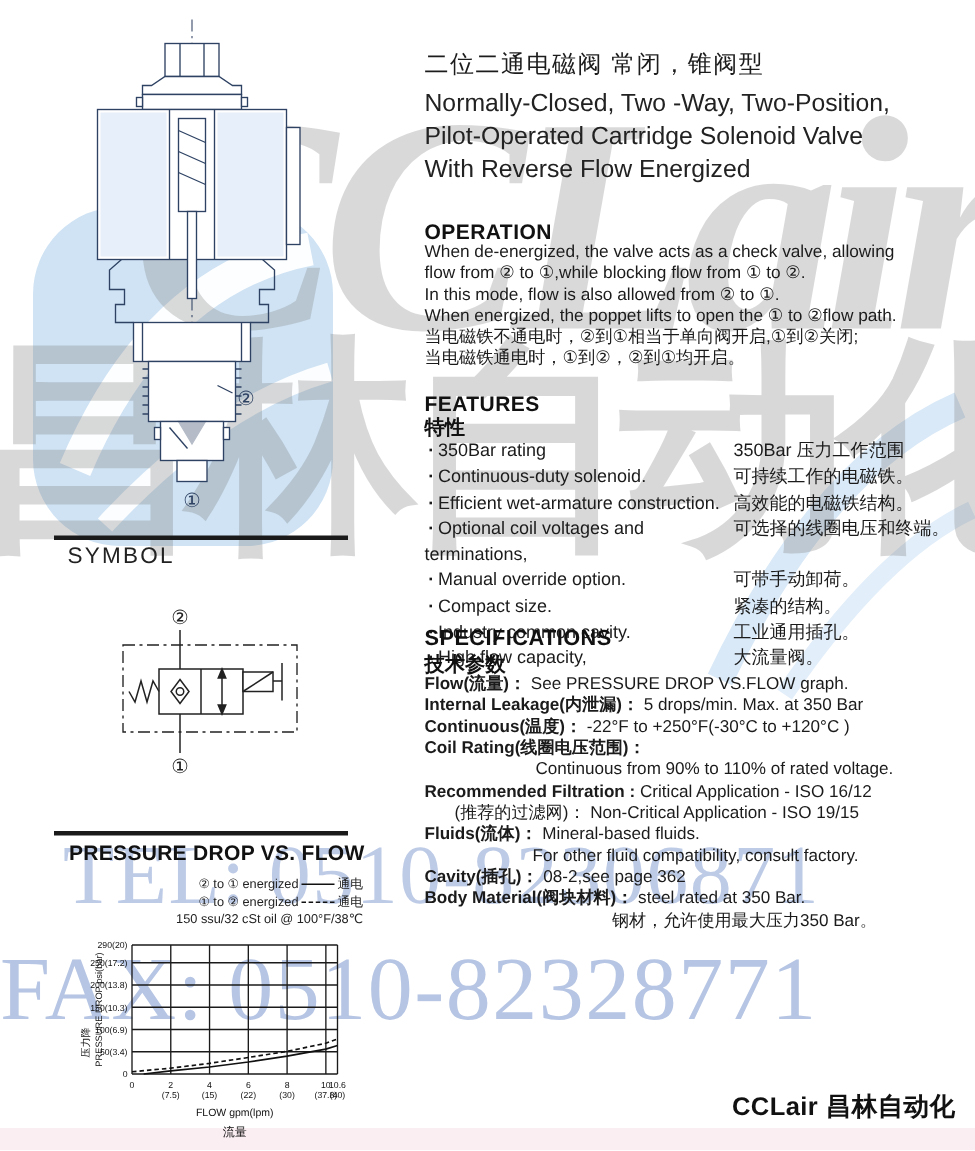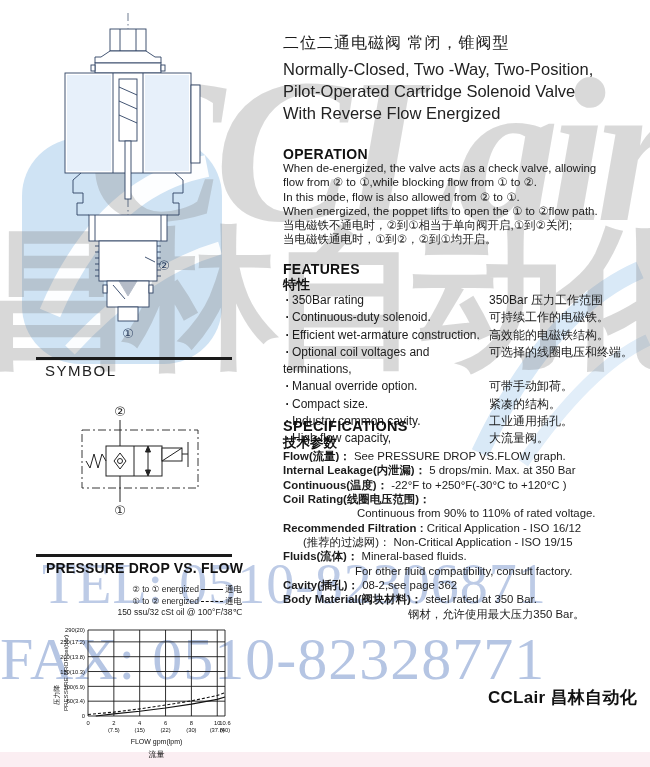--- a/index.html
+++ b/index.html
@@ -50,21 +50,21 @@
   .features .fcn{white-space:nowrap;}
   .spec-head{top:418px;font-size:14.5px;}
   .spec-head-cn{top:434px;font-size:13.5px;font-weight:bold;}
   .spec-lines{top:449px;font-size:11.4px;line-height:14.35px;color:#1b1b1b;width:367px;}
   .spec-line{white-space:nowrap;}
   .spec-line b{font-weight:bold;}
   .ind-74{padding-left:74px;}
   .ind-20{padding-left:20px;}
   .ind-72{padding-left:72px;}
   .ind-125{padding-left:125px;}
-  .footer-brand{right:13px;top:686px;font-size:17px;font-weight:600;color:#111;letter-spacing:.3px;text-align:center;}
+  .footer-brand{right:13px;top:726px;font-size:17px;font-weight:600;color:#111;letter-spacing:.3px;text-align:center;}
 
   svg text{font-family:"Liberation Sans","DejaVu Sans",sans-serif;}
 </style>
 </head>
 <body>
 
 <div class="page">
 
   <svg class="wm" style="left:12px;top:128px;" width="216" height="248" viewBox="0 0 216 248">
     <rect x="10" y="10" width="200" height="226" rx="58" fill="#cfe3f4"></rect>

